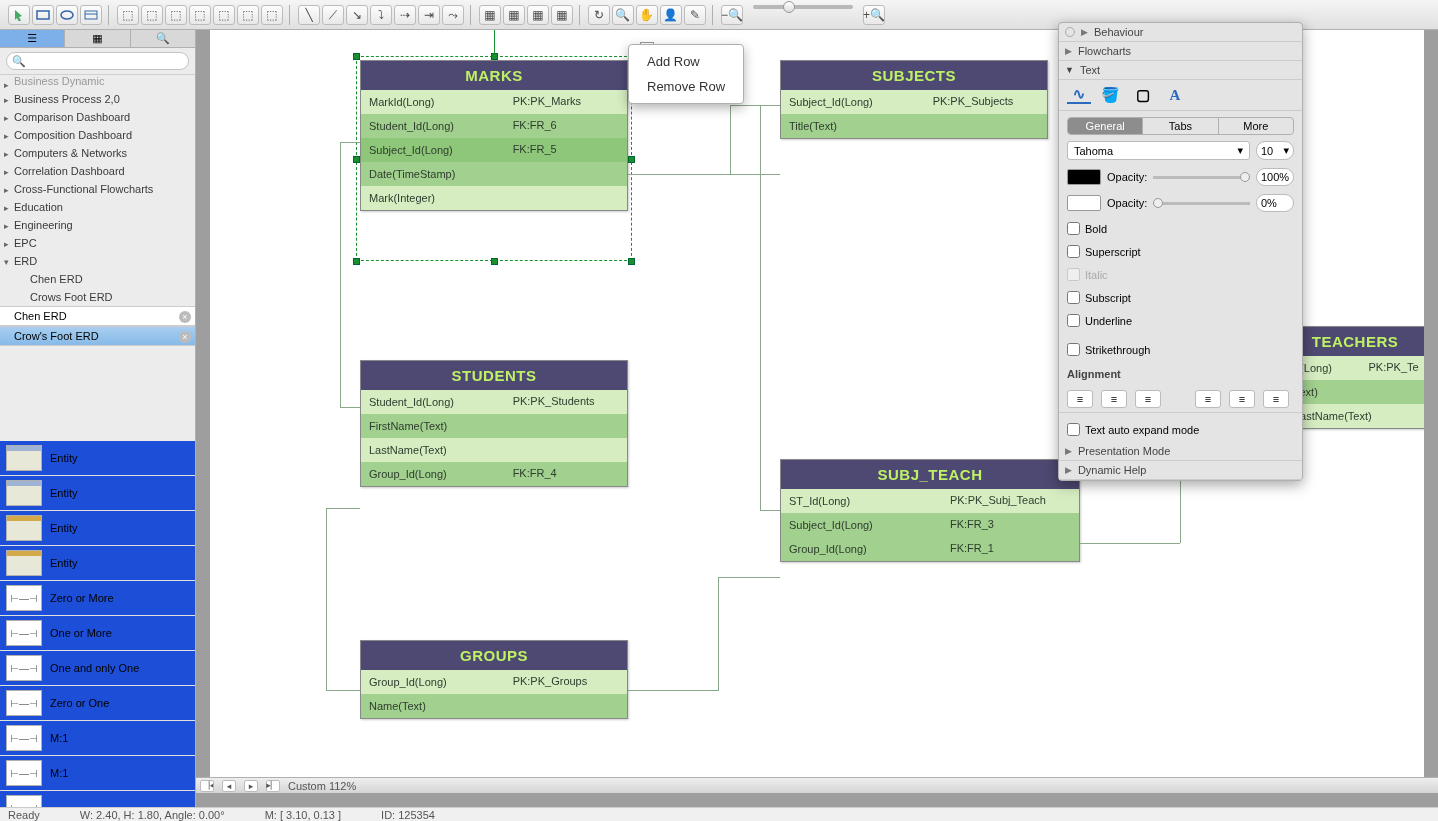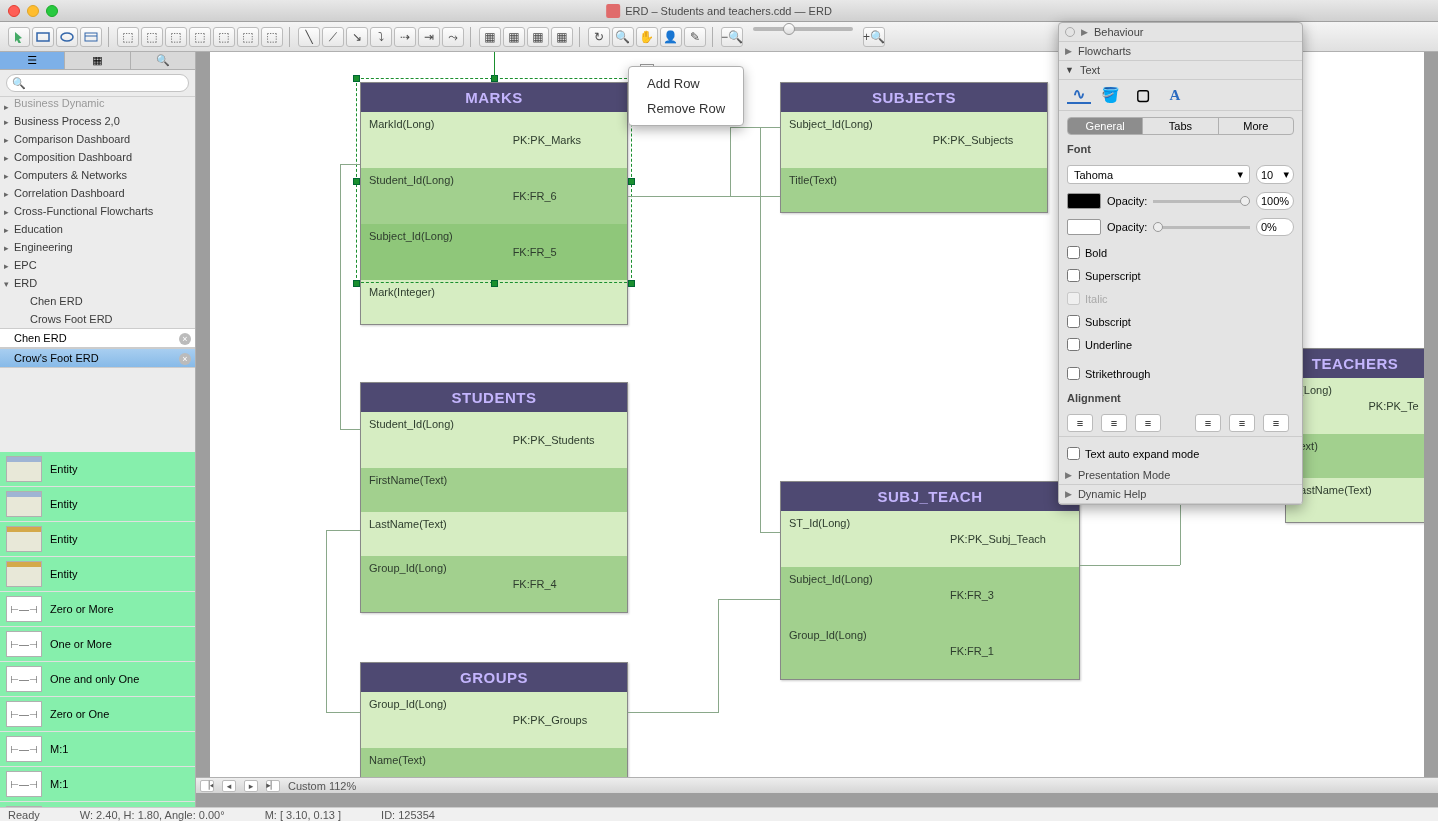--- a/index.html
+++ b/index.html
@@ -39,35 +39,35 @@
 .si{position:absolute;left:6px;top:3px;color:#888;font-size:11px}
 
 .tree{flex:1;overflow:auto}
 .tree-item{padding:3px 6px 3px 14px;color:#3a3a3a;cursor:default;position:relative}
 .tree-item.child{padding-left:30px}
 .tree-item .disc{position:absolute;left:4px;top:5px;font-size:9px;color:#666}
 .tab-open{background:#fff;border-top:1px solid #ccc;border-bottom:1px solid #ccc;position:relative;padding:3px 18px 3px 14px}
 .tab-open.sel{background:linear-gradient(#a8cef0,#87bae8)}
 .tab-close{position:absolute;right:4px;top:4px;width:12px;height:12px;border-radius:50%;background:#bbb;color:#fff;font-size:9px;display:flex;align-items:center;justify-content:center}
 
-.stencil{flex:1;overflow:auto;background:#86efac}
+.stencil{flex:1;overflow:auto;background:#1d4ed8}
 .st-row{display:flex;align-items:center;gap:8px;padding:4px 6px;border-bottom:1px solid #e0e0e0}
 .st-ico{width:36px;height:26px;background:#fff;border:1px solid #b0b0b0;display:flex;flex-direction:column;overflow:hidden}
 .st-ico .bar{height:5px}
 
 
 .canvas-wrap{flex:1;position:relative;background:#9e9e9e}
 .canvas{position:absolute;left:14px;top:0;right:14px;bottom:14px;background:#fff;overflow:hidden}
 .canvas-inner{position:relative;width:100%;height:100%}
 
 .entity{position:absolute;border:1px solid #888;box-shadow:1px 1px 2px rgba(0,0,0,.2)}
-.entity-h{background:#4e4972;color:#c4b5fd;font-weight:bold;text-align:center;padding:6px 4px;font-size:15px;letter-spacing:.5px}
+.entity-h{background:#4e4972;color:#bef264;font-weight:bold;text-align:center;padding:6px 4px;font-size:15px;letter-spacing:.5px}
 .entity-row{display:flex;font-size:13px;color:#2e3d2e}
 .entity-row .c1{flex:1;padding:6px 8px}
-.entity-row .c2{width:46%;padding:22px 8px}
+.entity-row .c2{width:46%;padding:5px 8px}
 .r-even{background:#d6edc2}
 .r-odd{background:#a2d08e}
 .r-sel{background:#8fc77a}
 
 
 .sel-box{position:absolute;border:1px dashed #1a8f2e;pointer-events:none}
 .handle{position:absolute;width:7px;height:7px;background:#1a8f2e;border:1px solid #063}
 .context-menu{position:absolute;background:#fff;border:1px solid #b0b0b0;border-radius:4px;box-shadow:0 4px 12px rgba(0,0,0,.3);padding:4px 0;z-index:50}
 .cm-item{padding:5px 18px;font-size:13px;color:#333}
 .action-btn{position:absolute;width:14px;height:14px;border:1px solid #999;background:#fff;font-size:10px;display:flex;align-items:center;justify-content:center;color:#555}
@@ -99,31 +99,20 @@
 
 .hbar{position:absolute;left:0;right:0;bottom:14px;height:16px;background:linear-gradient(#eee,#d5d5d5);border-top:1px solid #b0b0b0;display:flex;align-items:center;gap:8px;font-size:10px;color:#555;padding-left:4px}
 .hbar .sbtn{width:14px;height:12px;border:1px solid #bbb;background:#fff;border-radius:2px;font-size:9px;display:flex;align-items:center;justify-content:center}
 .status{height:14px;background:#f0f0f0;border-top:1px solid #ccc;display:flex;align-items:center;font-size:10px;color:#555;padding:0 8px;gap:40px}
 </style>
 </head>
 <body>
 
 <div class="app">
 
-  <div class="titlebar">
-    <div class="traffic">
-      <span class="tl-close"></span>
-      <span class="tl-min"></span>
-      <span class="tl-max"></span>
-    </div>
-    <div class="title-wrap">
-      <span class="title-icon"></span>
-      <span>ERD – Students and teachers.cdd — ERD</span>
-    </div>
-  </div>
 
   <div class="toolbar">
     <div class="tb-group">
       <div class="tb-btn">
           <svg width="12" height="12">
             <path d="M2 1l7 6-3 1 2 4-2 1-2-4-2 2z" fill="#4a6"></path>
           </svg>
         </div>
       <div class="tb-btn">
           <svg width="14" height="10">
@@ -282,20 +271,24 @@
                 <div class="c1">MarkId(Long)</div>
                 <div class="c2">PK:PK_Marks</div>
               </div>
             <div class="entity-row r-odd">
                 <div class="c1">Student_Id(Long)</div>
                 <div class="c2">FK:FR_6</div>
               </div>
             <div class="entity-row r-sel">
                 <div class="c1">Subject_Id(Long)</div>
                 <div class="c2">FK:FR_5</div>
+              </div>
+            <div class="entity-row r-odd">
+                <div class="c1">Date(TimeStamp)</div>
+                <div class="c2"></div>
               </div>
             <div class="entity-row r-even">
                 <div class="c1">Mark(Integer)</div>
                 <div class="c2"></div>
               </div>
           </div>
 
           <div class="sel-box" style="left:146px;top:26px;width:276px;height:205px"></div>
           <div class="handle" style="left:143px;top:23px"></div>
             <div class="handle" style="left:281px;top:23px"></div>
@@ -439,21 +432,20 @@
       <div class="ii" style="color:#2a6ac0;border-bottom:2px solid #2a6ac0">∿</div>
       <div class="ii">🪣</div>
       <div class="ii">▢</div>
       <div class="ii" style="color:#2a6ac0;font-family:serif">A</div>
     </div>
     <div class="tabs3">
       <div class="act">General</div>
       <div>Tabs</div>
       <div>More</div>
     </div>
-    <div class="insp-row" style="font-weight:bold;color:#444"><span>Font</span></div>
     <div class="field-row">
       <div class="sel-box2">
           <span>Tahoma</span>
           <span>▾</span>
         </div>
       <div class="mini">
           <span>10</span>
           <span>▾</span>
         </div>
     </div>

